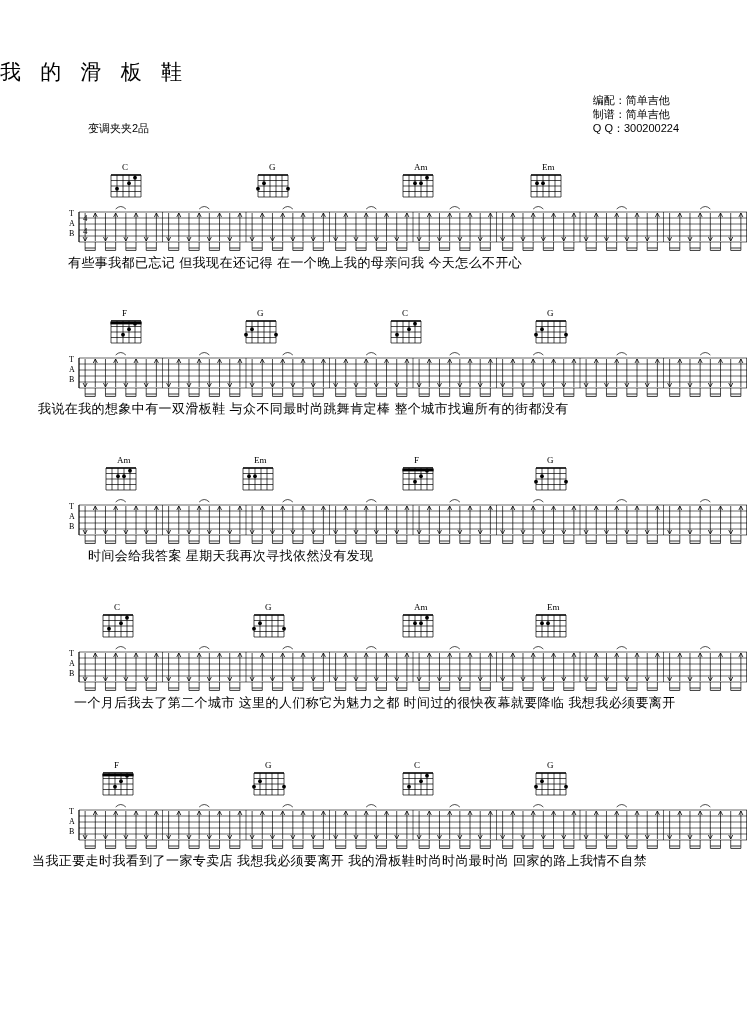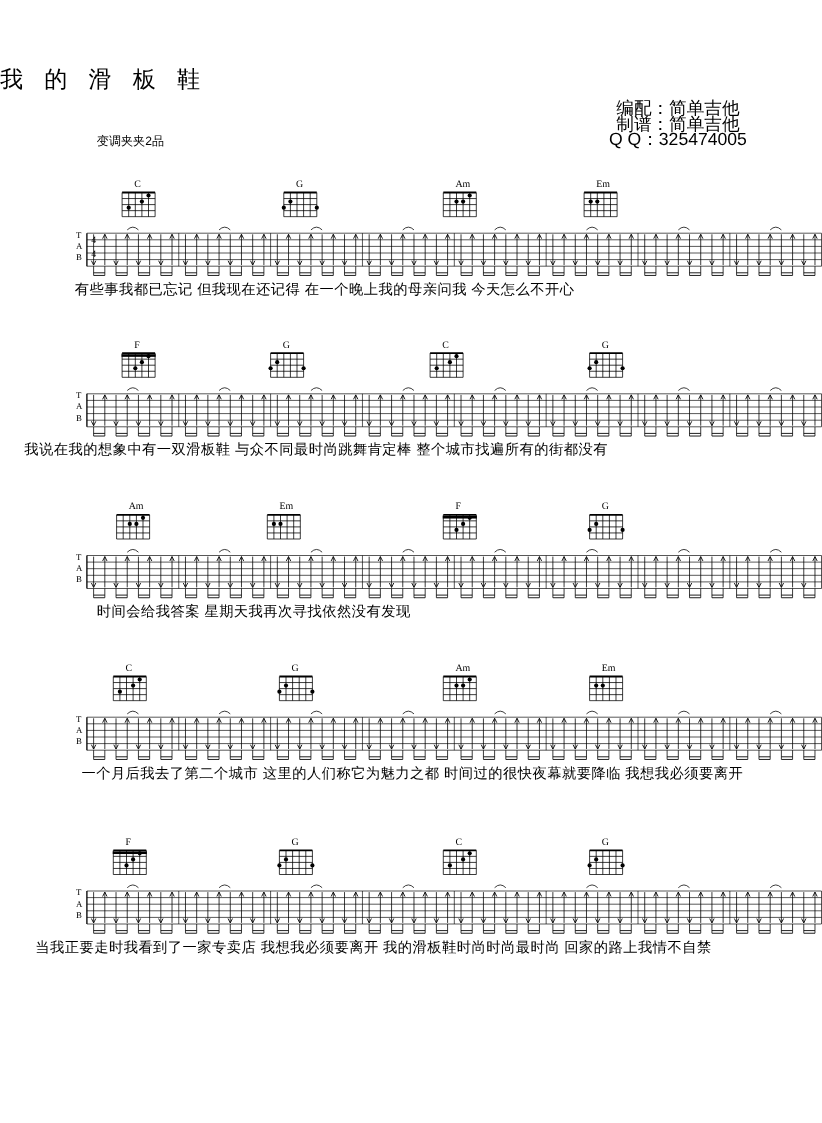--- a/index.html
+++ b/index.html
@@ -29,22 +29,22 @@
     text-align: left;
     font-size: 21px;
     letter-spacing: 7px;
     font-family: "Liberation Serif", serif;
     color: #000;
   }
   .credits {
     position: absolute;
     top: 93px;
     right: 68px;
-    text-align: center;
-    font-size: 16px;
+    text-align: left;
+    font-size: 11px;
     line-height: 14px;
     font-family: "Liberation Sans", sans-serif;
   }
   .capo {
     position: absolute;
     top: 121px;
     left: 88px;
     font-size: 11px;
   }
   
@@ -94,21 +94,21 @@
 </head>
 <body>
 
 <div class="page">
 
   <div class="title">我 的 滑 板 鞋</div>
 
   <div class="credits">
     <div>编配：简单吉他</div>
     <div>制谱：简单吉他</div>
-    <div>Q Q：325474005</div>
+    <div>Q Q：300200224</div>
   </div>
 
   <div class="capo">变调夹夹2品</div>
 
   <div class="system" id="sys0" style="top:162px;">
     <div class="chords">
       <div class="chordbox" style="left:108px;">
         <div class="chordname">C</div>
         <div class="grid">
             <svg width="38" height="26">
@@ -850,21 +850,21 @@
           <line x1="730.7073170731708" y1="9" x2="730.7073170731708" y2="37" stroke="#000" stroke-width="0.7"></line>
           <path d="M728.7073170731708,33 L730.7073170731708,37 L732.7073170731708,33" fill="none" stroke="#000" stroke-width="0.8"></path>
           <line x1="730.7073170731708" y1="44" x2="740.890243902439" y2="44" stroke="#000" stroke-width="0.8"></line>
           <line x1="730.7073170731708" y1="46.4" x2="740.890243902439" y2="46.4" stroke="#000" stroke-width="0.8"></line>
           <line x1="730.7073170731708" y1="38" x2="730.7073170731708" y2="46.4" stroke="#000" stroke-width="0.7"></line>
           <line x1="740.890243902439" y1="38" x2="740.890243902439" y2="46.4" stroke="#000" stroke-width="0.7"></line>
           <line x1="740.890243902439" y1="9" x2="740.890243902439" y2="37" stroke="#000" stroke-width="0.7"></line>
           <path d="M738.890243902439,13 L740.890243902439,9 L742.890243902439,13" fill="none" stroke="#000" stroke-width="0.8"></path>
         </svg>
       </div>
-    <div class="lyrics" style="padding-left:22px;">我说在我的想象中有一双滑板鞋 与众不同最时尚跳舞肯定棒 整个城市找遍所有的街都没有</div>
+    <div class="lyrics" style="padding-left:38px;">我说在我的想象中有一双滑板鞋 与众不同最时尚跳舞肯定棒 整个城市找遍所有的街都没有</div>
   </div>
 
   <div class="system" id="sys2" style="top:455px;">
     <div class="chords">
       <div class="chordbox" style="left:103px;">
         <div class="chordname">Am</div>
         <div class="grid">
             <svg width="38" height="26">
               <line x1="3" y1="3" x2="3" y2="25" stroke="#000" stroke-width="0.7"></line>
               <line x1="9" y1="3" x2="9" y2="25" stroke="#000" stroke-width="0.7"></line>

